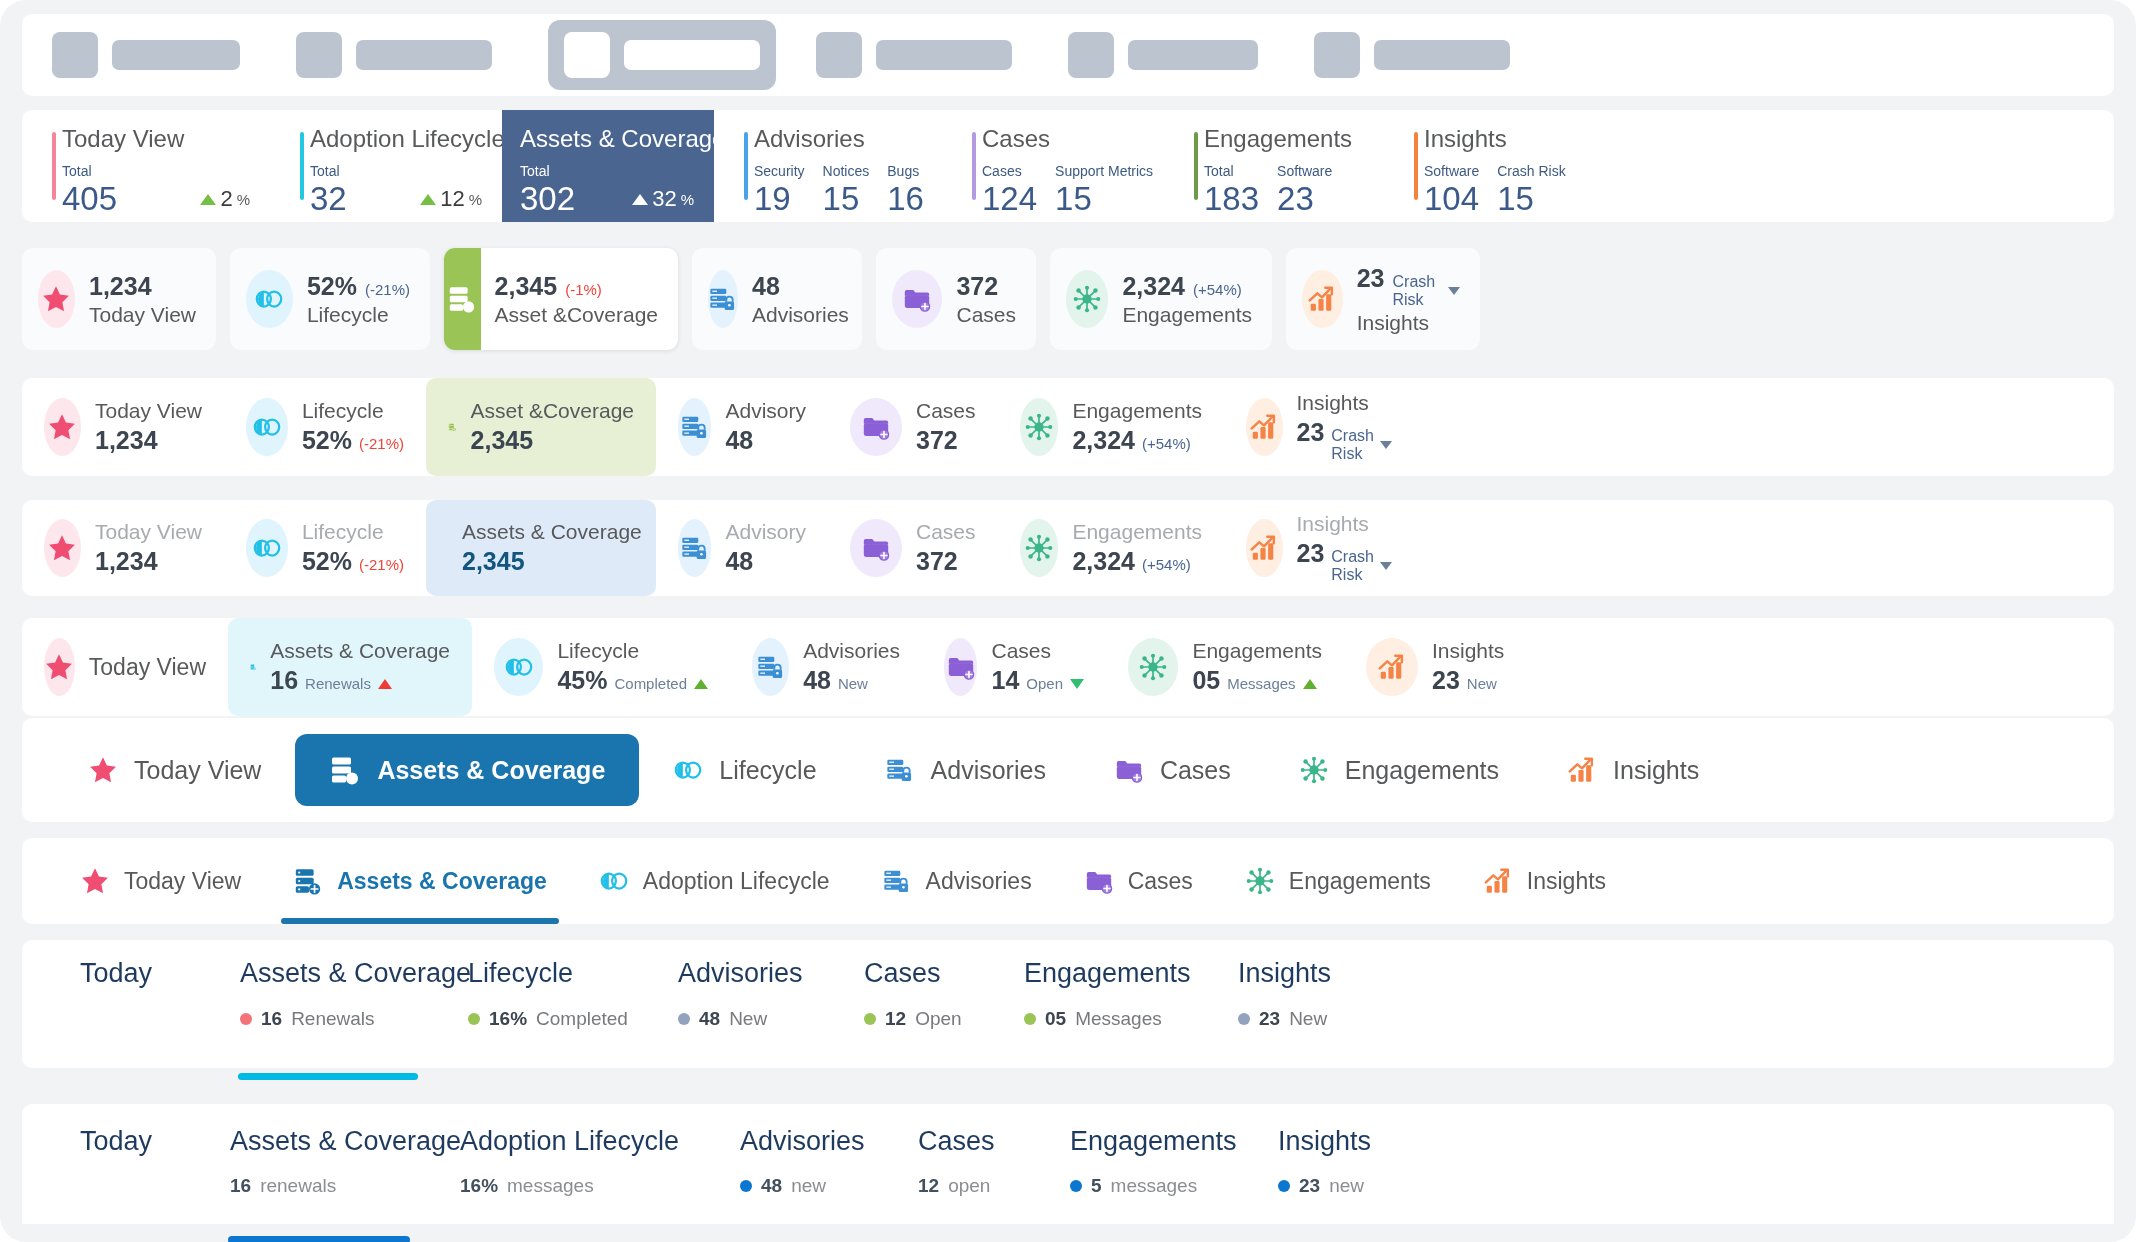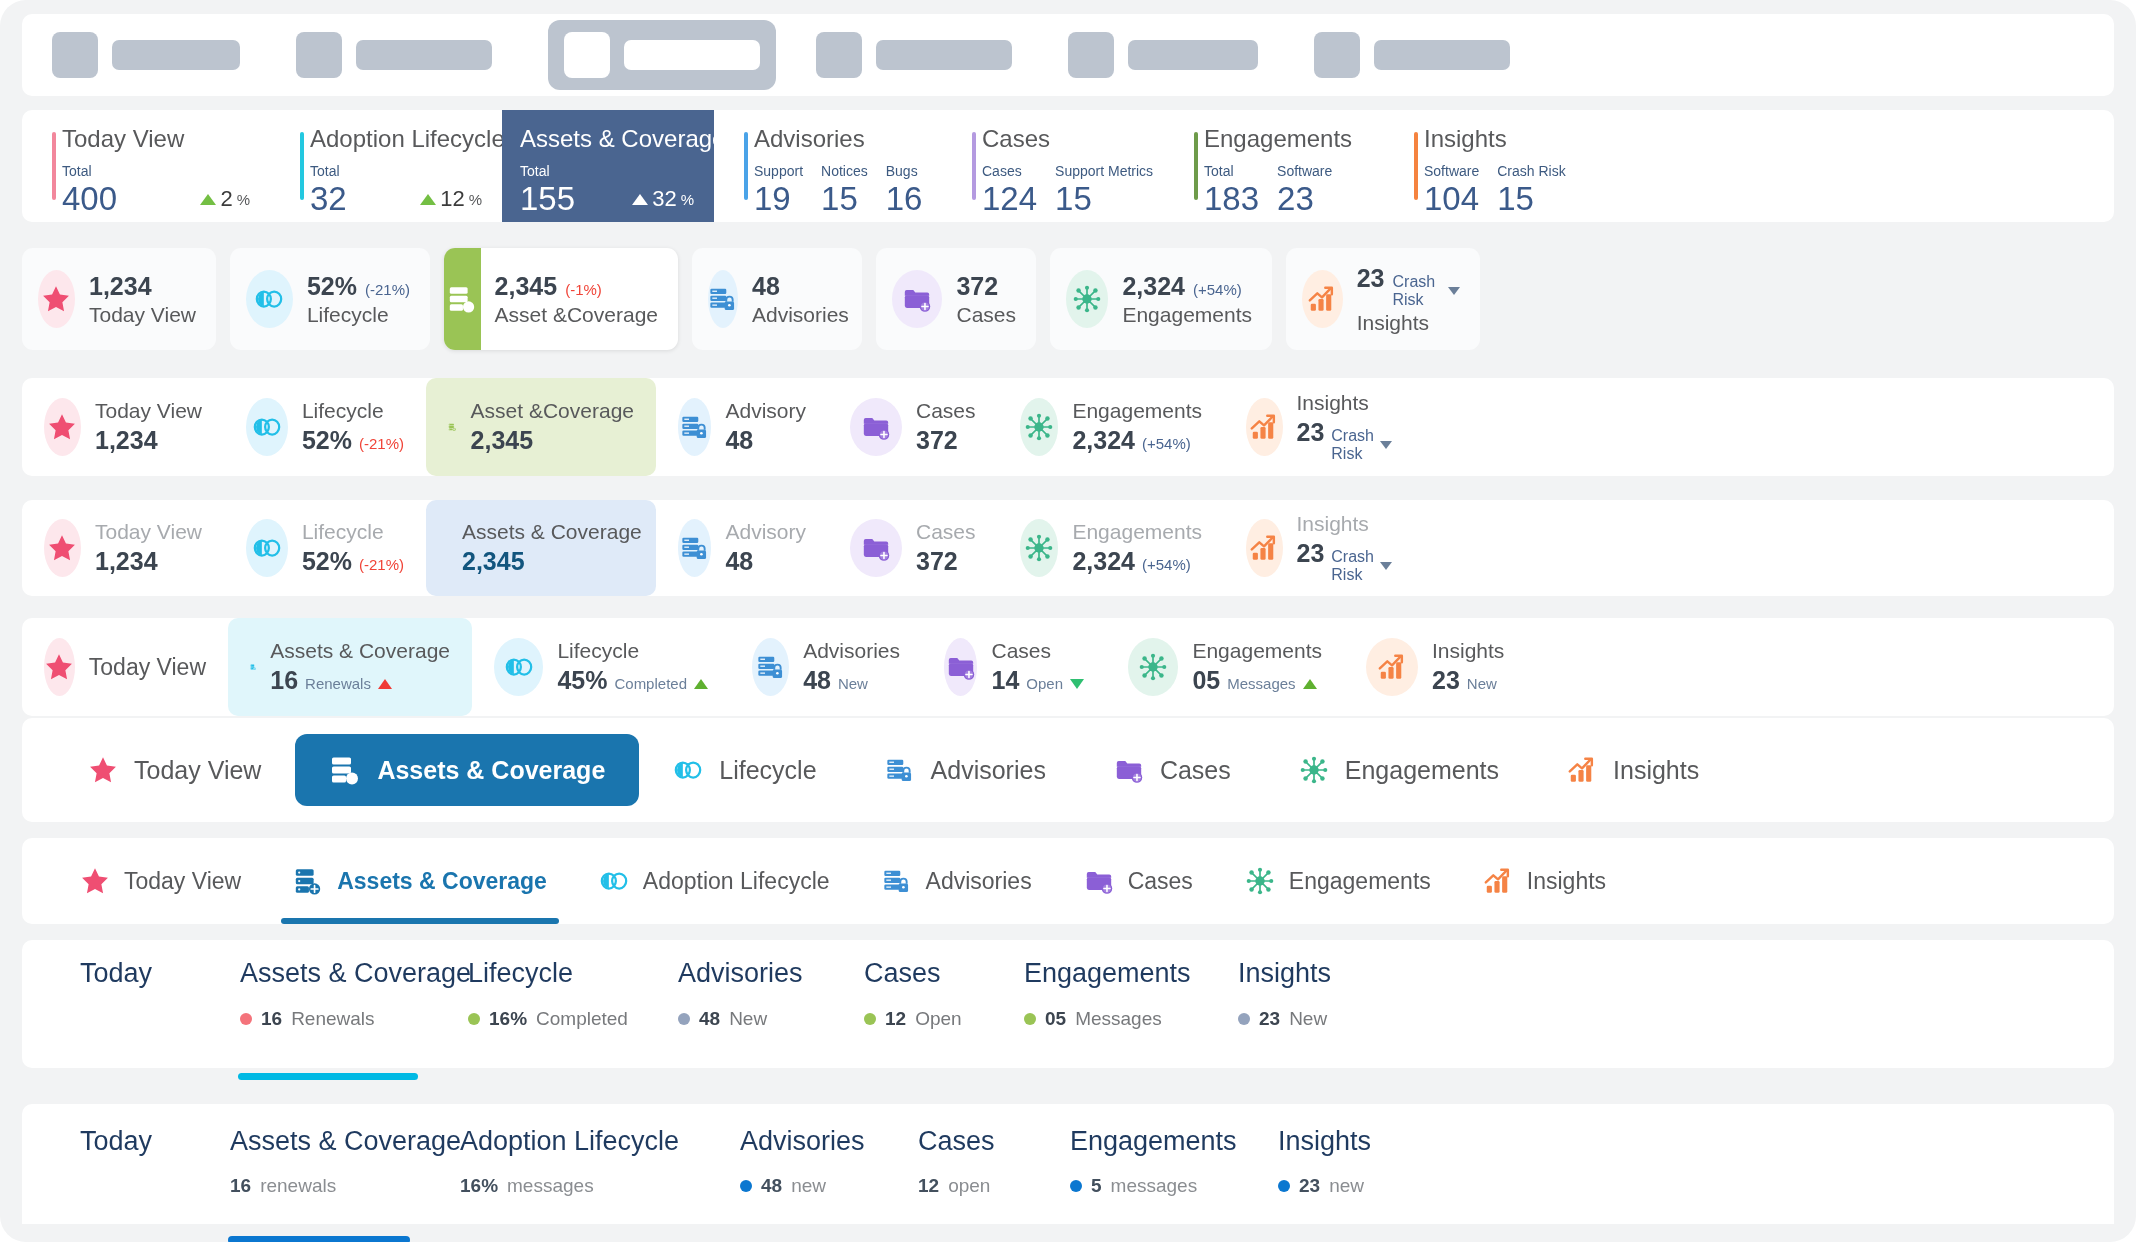--- a/index.html
+++ b/index.html
@@ -167,21 +167,21 @@
     </div>
 
   <div class="band" id="row-kpi">
       <div class="kpi" style="width:248px">
         <span class="accent" style="background:#f2879c"></span>
         <div class="kpi-inner">
           <div class="kpi-title">Today View</div>
           <div class="kpi-metrics">
             <span class="kpi-metric">
          <span class="kpi-label">Total</span>
-         <span class="kpi-value">400</span>
+         <span class="kpi-value">405</span>
        </span>
             <span class="kpi-delta">
            <span class="tri-up"></span>
            <span class="num">2</span>
            <span class="pct">%</span>
          </span>
           </div>
         </div>
       </div>
       <div class="kpi" style="width:232px">
@@ -201,37 +201,37 @@
           </div>
         </div>
       </div>
       <div class="kpi selected" style="width:212px">
 
         <div class="kpi-inner">
           <div class="kpi-title">Assets &amp; Coverage</div>
           <div class="kpi-metrics">
             <span class="kpi-metric">
          <span class="kpi-label">Total</span>
-         <span class="kpi-value">155</span>
+         <span class="kpi-value">302</span>
        </span>
             <span class="kpi-delta">
            <span class="tri-up"></span>
            <span class="num">32</span>
            <span class="pct">%</span>
          </span>
           </div>
         </div>
       </div>
       <div class="kpi" style="width:228px">
         <span class="accent" style="background:#4aa3e8"></span>
         <div class="kpi-inner">
           <div class="kpi-title">Advisories</div>
           <div class="kpi-metrics">
             <span class="kpi-metric">
-         <span class="kpi-label">Support</span>
+         <span class="kpi-label">Security</span>
          <span class="kpi-value">19</span>
        </span>
             <span class="kpi-metric">
          <span class="kpi-label">Notices</span>
          <span class="kpi-value">15</span>
        </span>
             <span class="kpi-metric">
          <span class="kpi-label">Bugs</span>
          <span class="kpi-value">16</span>
        </span>

